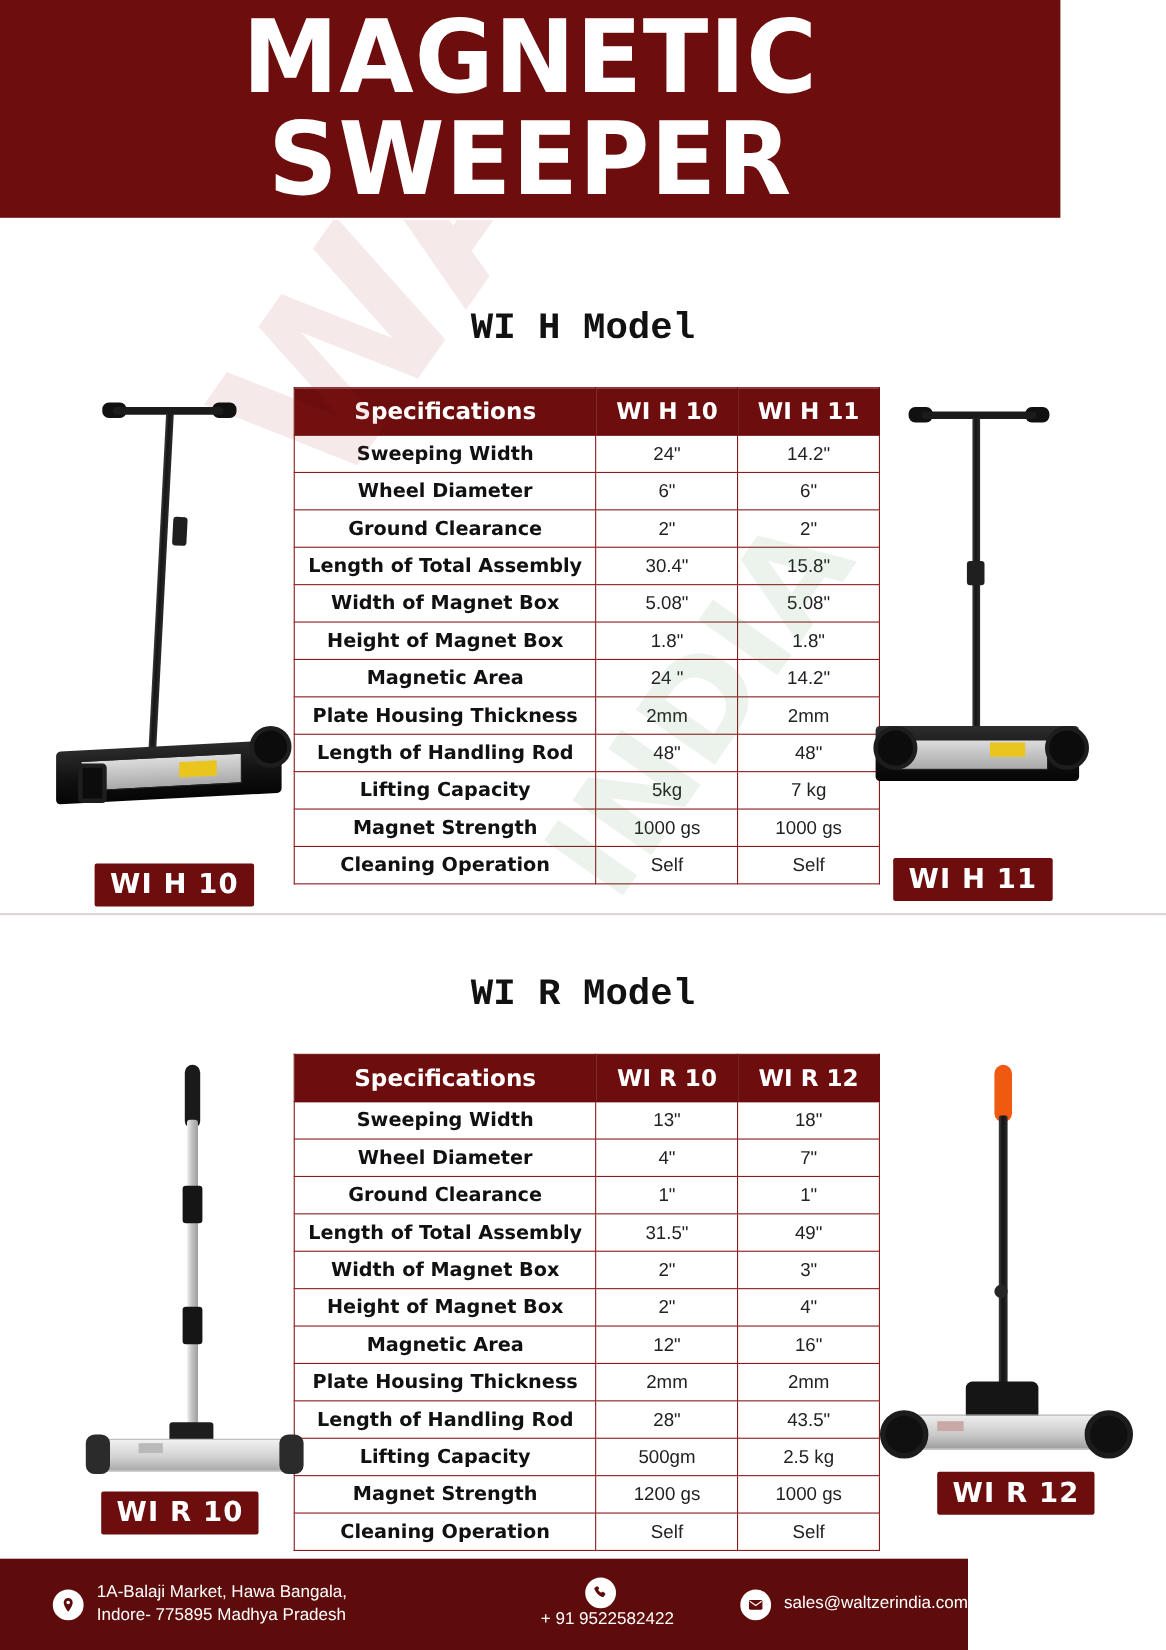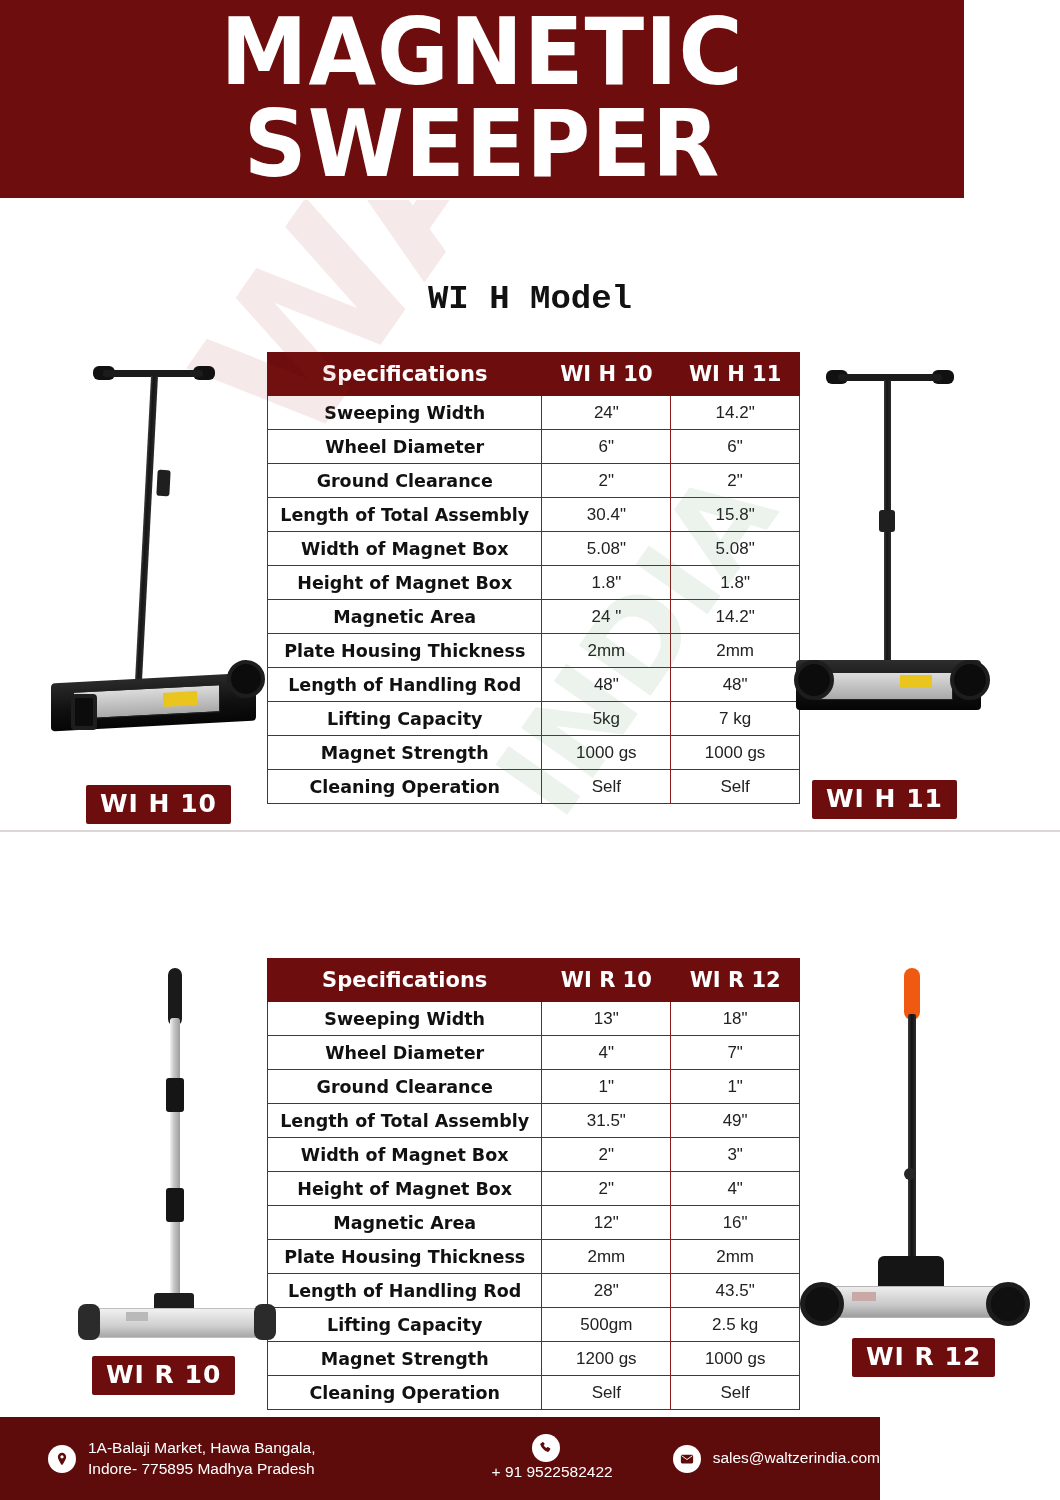--- a/index.html
+++ b/index.html
@@ -378,20 +378,21 @@
         <td class="spec-name">Cleaning Operation</td>
         <td class="spec-val">Self</td>
         <td class="spec-val">Self</td>
       </tr>
     </tbody>
   </table>
 </div>
 
 <div class="section section-2">
 
+  <h2 class="model-title">WI R Model</h2>
 
   <div class="product r10">
     <div class="grip"></div>
     <div class="rod"></div>
     <div class="collar-1"></div>
     <div class="collar-2"></div>
     <div class="head"></div>
     <div class="bar"></div>
     <div class="cap-l"></div>
     <div class="cap-r"></div>

